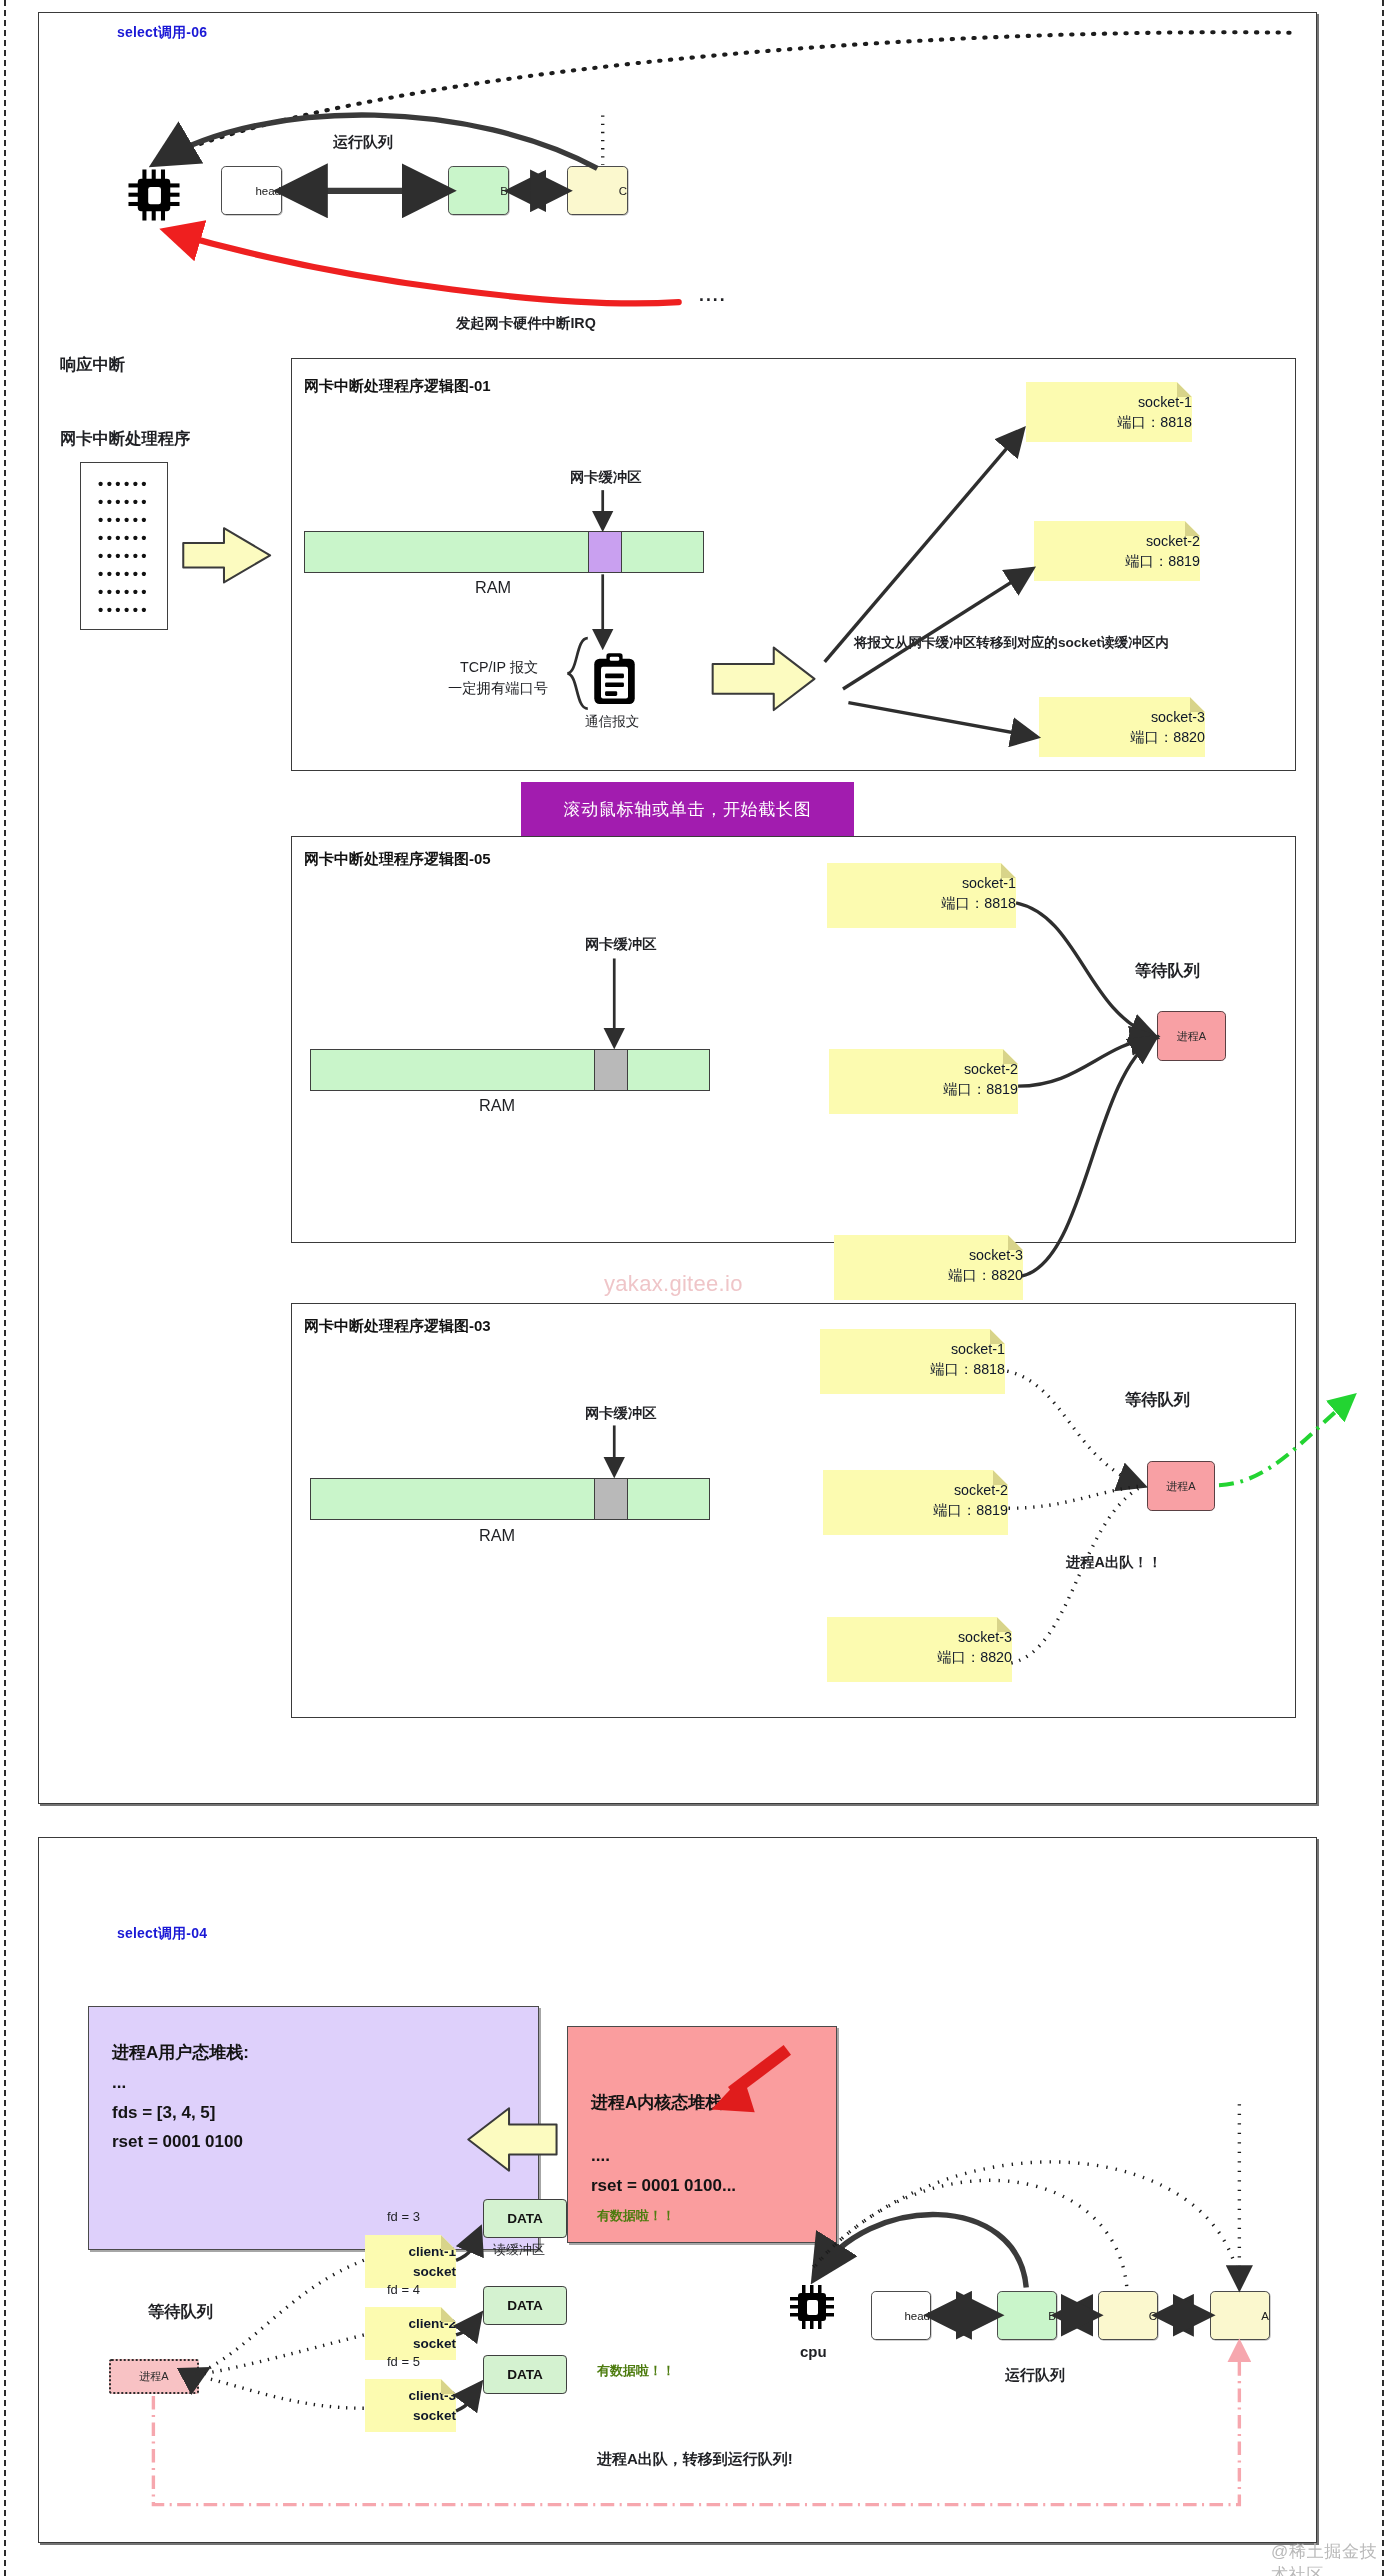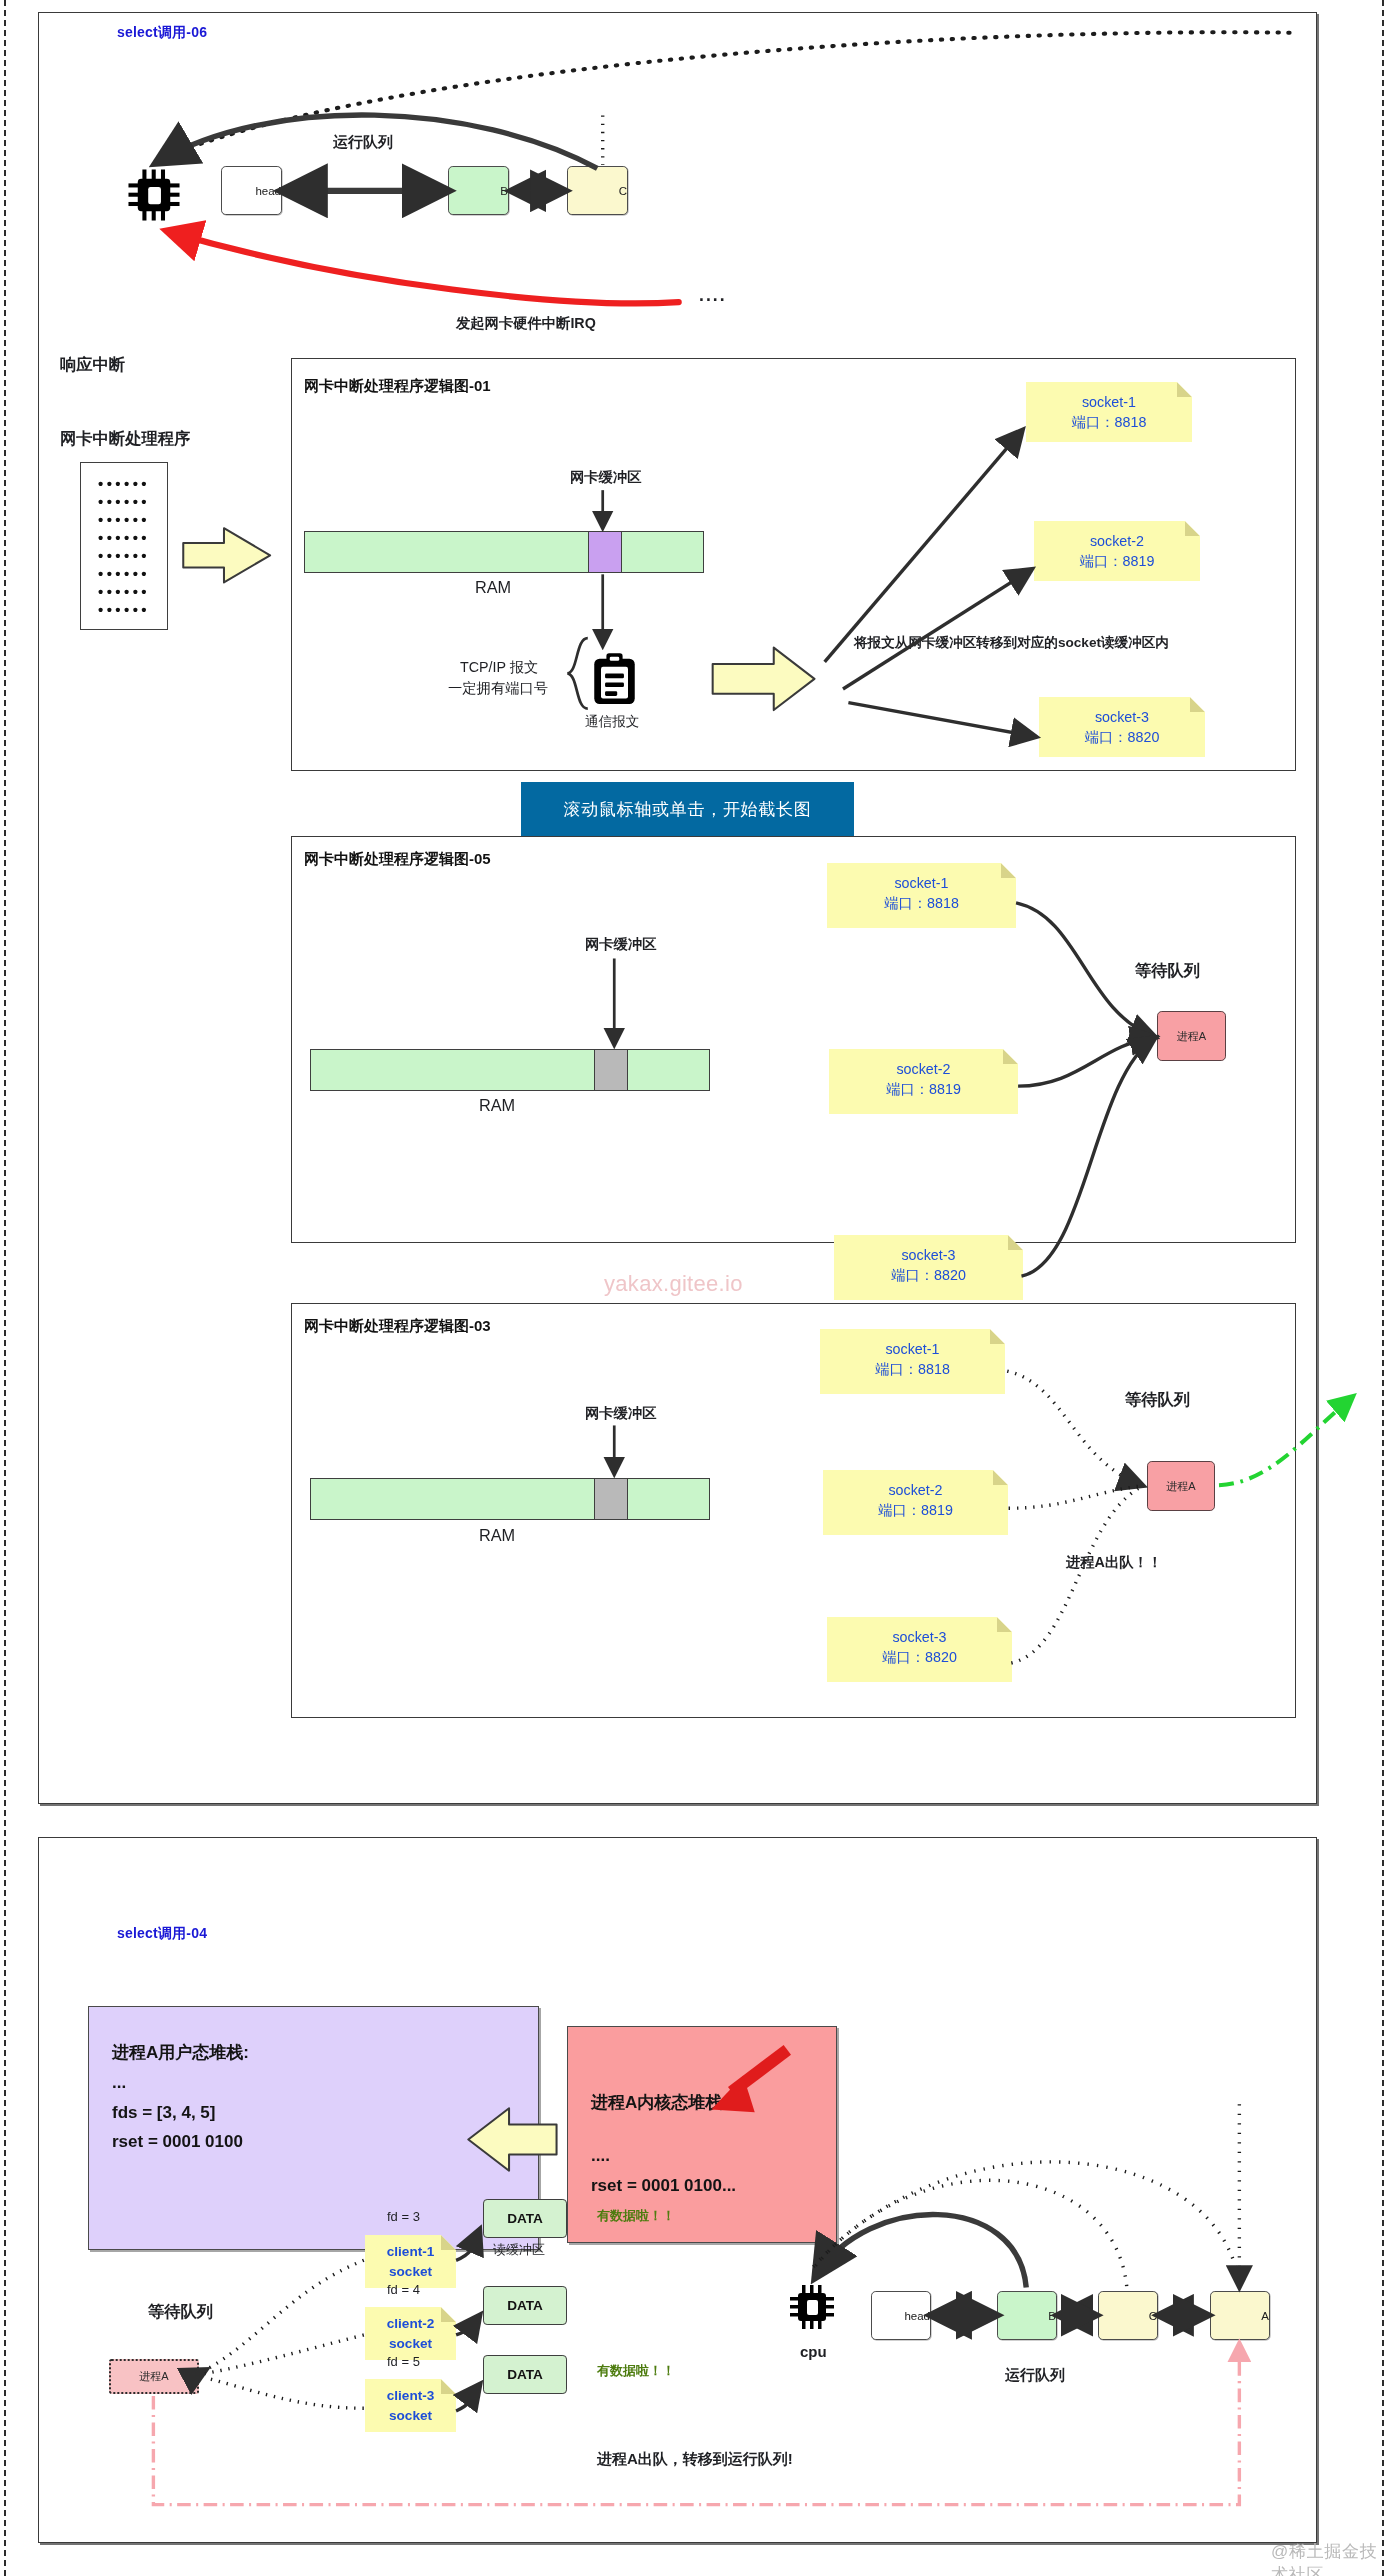--- a/index.html
+++ b/index.html
@@ -47,21 +47,21 @@
     display:flex; align-items:center; justify-content:flex-end;
     font-size:11.5px; color:#202020; background:#fff;
     box-shadow: 0.7px 0.7px 0 rgba(0,0,0,.25);
   }
   .qbox.green { background:#c9f5ca; }
   .qbox.yellow{ background:#fbf8ce; }
 
   
   .note {
     position:absolute; background:#fcfbb0; border:0;
-    text-align:center; line-height:1.45; color:#1d4ed8;
+    text-align:right; line-height:1.45; color:#0f172a;
     font-size:14.3px; padding-top:9.5px;
     filter: drop-shadow(0.7px 0.7px 0 rgba(0,0,0,.18));
     clip-path: polygon(0 0, calc(100% - 15px) 0, 100% 15px, 100% 100%, 0 100%);
   }
   .note .fold {
     position:absolute; right:0; top:0; width:15px; height:15px;
     background:#d8d48a;
     clip-path: polygon(0 0, 100% 100%, 0 100%);
   }
   .note-sm { font-size:13.6px; font-weight:bold; }
@@ -103,21 +103,21 @@
   .code-box {
     position:absolute; background:#fff; border:1.4px solid #3f3f3f;
     display:flex; flex-direction:column; justify-content:space-evenly;
     align-items:center; padding:9.5px 0;
   }
   .code-box .dots {
     letter-spacing:3.4px; font-size:15px; line-height:1; color:#111; font-weight:bold;
   }
 
   .tooltip-bar {
-    position:absolute; background:#0369a1; color:#fff;
+    position:absolute; background:#a21caf; color:#fff;
     font-size:17px; display:flex; align-items:center; justify-content:center;
     letter-spacing:0.7px;
   }
 
   .watermark {
     position:absolute; color:#efc5c8; font-size:22px; letter-spacing:0.3px;
   }
   .watermark-corner {
     position:absolute; color:#b9b9b9; font-size:17px; letter-spacing:0.7px;
   }

